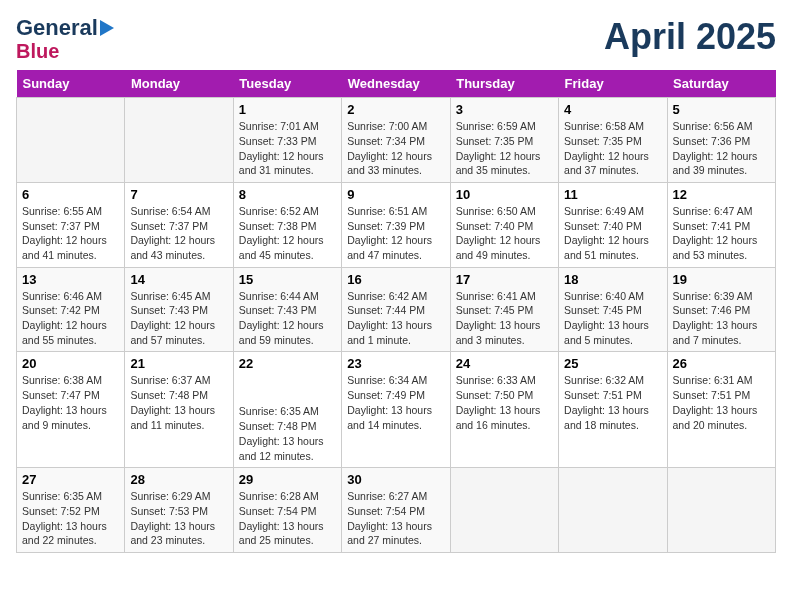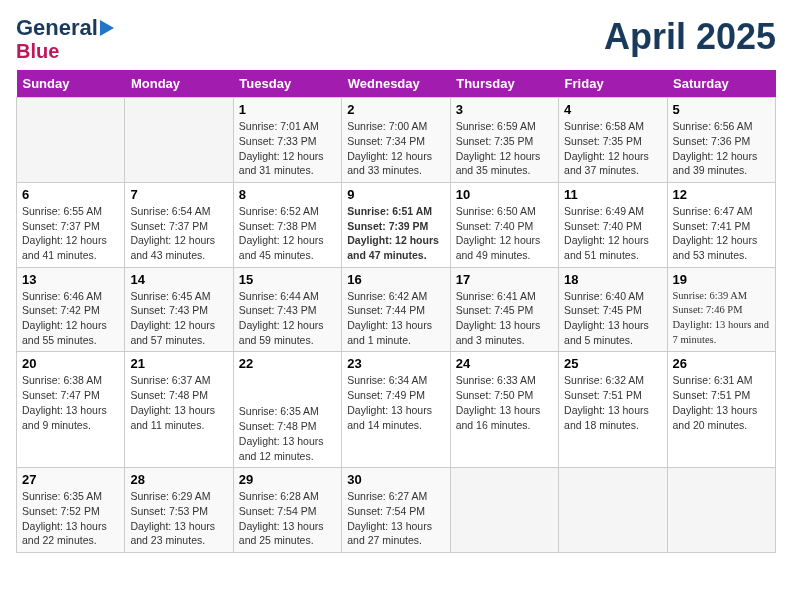--- a/index.html
+++ b/index.html
@@ -168,21 +168,21 @@
 Daylight: 12 hours and 43 minutes.</div>
         </td>
         <td>
           <span class="day-num">8</span>
           <div class="day-info" style="white-space: pre-line;">Sunrise: 6:52 AM
 Sunset: 7:38 PM
 Daylight: 12 hours and 45 minutes.</div>
         </td>
         <td>
           <span class="day-num">9</span>
-          <div class="day-info" style="white-space: pre-line; font-weight: bold;">Sunrise: 6:51 AM
+          <div class="day-info" style="white-space: pre-line;">Sunrise: 6:51 AM
 Sunset: 7:39 PM
 Daylight: 12 hours and 47 minutes.</div>
         </td>
         <td>
           <span class="day-num">10</span>
           <div class="day-info" style="white-space: pre-line;">Sunrise: 6:50 AM
 Sunset: 7:40 PM
 Daylight: 12 hours and 49 minutes.</div>
         </td>
         <td>
@@ -230,21 +230,21 @@
 Daylight: 13 hours and 3 minutes.</div>
         </td>
         <td>
           <span class="day-num">18</span>
           <div class="day-info" style="white-space: pre-line;">Sunrise: 6:40 AM
 Sunset: 7:45 PM
 Daylight: 13 hours and 5 minutes.</div>
         </td>
         <td>
           <span class="day-num">19</span>
-          <div class="day-info" style="white-space: pre-line; font-family: Liberation Serif, serif;">Sunrise: 6:39 AM
+          <div class="day-info" style="white-space: pre-line;">Sunrise: 6:39 AM
 Sunset: 7:46 PM
 Daylight: 13 hours and 7 minutes.</div>
         </td>
       </tr>
       <tr>
         <td>
           <span class="day-num">20</span>
           <div class="day-info" style="white-space: pre-line;">Sunrise: 6:38 AM
 Sunset: 7:47 PM
 Daylight: 13 hours and 9 minutes.</div>

